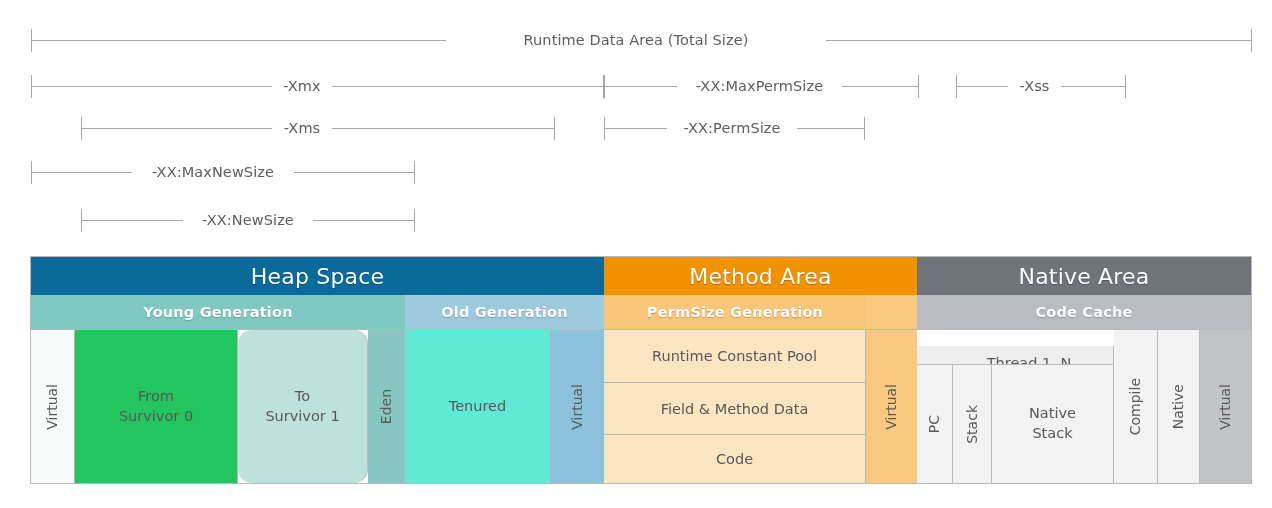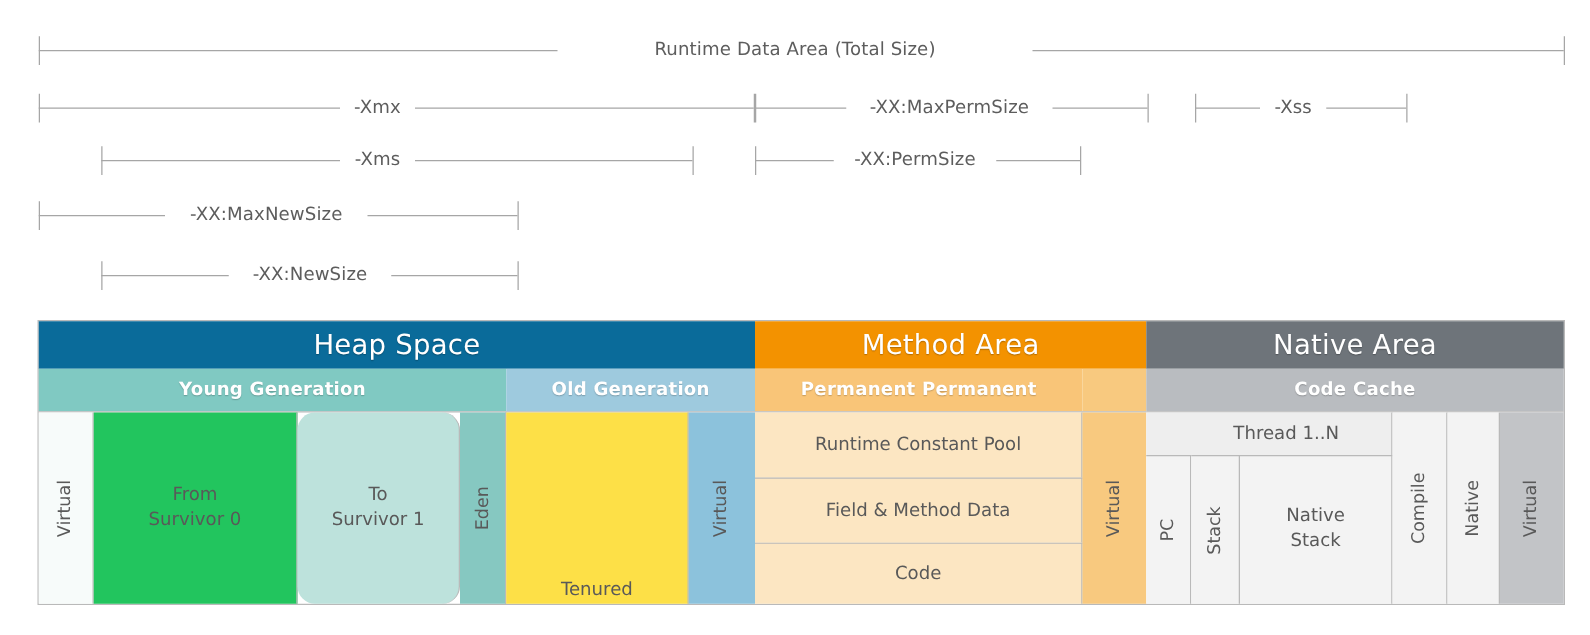--- a/index.html
+++ b/index.html
@@ -61,21 +61,21 @@
   .bt{border-top:1px solid #b9b9b9;}
 
   
   .c-heap-hdr{background:#0a6b9a;}
   .c-young-hdr{background:#80c9c2;}
   .c-old-hdr{background:#9ecade;}
   .c-virtual-young{background:#f7fbfa;}
   .c-surv0{background:#22c55e;}
   .c-surv1{background:#bde2dc;}
   .c-eden{background:#86c8c1;}
-  .c-tenured{background:#fde047;align-items:flex-end;}
+  .c-tenured{background:#5eead4;}
   .c-virtual-old{background:#8cc2dc;}
 
   
   .c-method-hdr{background:#f39200;}
   .c-perm-hdr{background:#f9c578;}
   .c-perm-cell{background:#fce6c2;}
   .c-virtual-perm{background:#f8c97f;}
 
   
   .c-native-hdr{background:#6e747a;}
@@ -189,21 +189,21 @@
           <span>Tenured</span>
         </div>
         <div class="cell c-virtual-old" style="left:520px;width:53px;">
           <span class="vert">Virtual</span>
         </div>
       </div>
     </div>
 
     <div class="blk" style="left:573px;width:313px;">
       <div class="hdr1 c-method-hdr">Method Area</div>
-      <div class="hdr2 c-perm-hdr" style="left:0;width:262px;">Permanent Permanent</div>
+      <div class="hdr2 c-perm-hdr" style="left:0;width:262px;">PermSize Generation</div>
       <div class="hdr2 c-virtual-perm" style="left:262px;width:51px;"></div>
 
       <div class="body bt">
         <div style="position:absolute;left:0;top:0;width:262px;height:100%;">
           <div class="sub c-perm-cell br" style="top:0;height:52px;">
             <span>Runtime Constant Pool</span>
           </div>
           <div class="sub c-perm-cell br bt" style="top:104px;bottom:0;">
             <span>Code</span>
           </div>
@@ -217,21 +217,21 @@
       </div>
     </div>
 
     <div class="blk" style="left:886px;width:334px;">
       <div class="hdr1 c-native-hdr">Native Area</div>
       <div class="hdr2 c-code-hdr">Code Cache</div>
 
       <div class="body bt">
 
         <div style="position:absolute;left:0;top:0;width:197px;height:100%;">
-          <div class="sub c-thread-hdr br" style="top:0;height:34px;padding-left:28px;">
+          <div class="sub c-thread-hdr br" style="top:16px;height:34px;padding-left:28px;">
             <span>Thread 1..N</span>
           </div>
           <div style="position:absolute;left:0;top:34px;right:0;bottom:0;">
             <div class="cell c-native-cell br bt" style="left:0;width:36px;">
               <span class="vert">PC</span>
             </div>
             <div class="cell c-native-cell br bt" style="left:36px;width:39px;">
               <span class="vert">Stack</span>
             </div>
             <div class="cell c-native-cell br bt" style="left:75px;width:122px;">

